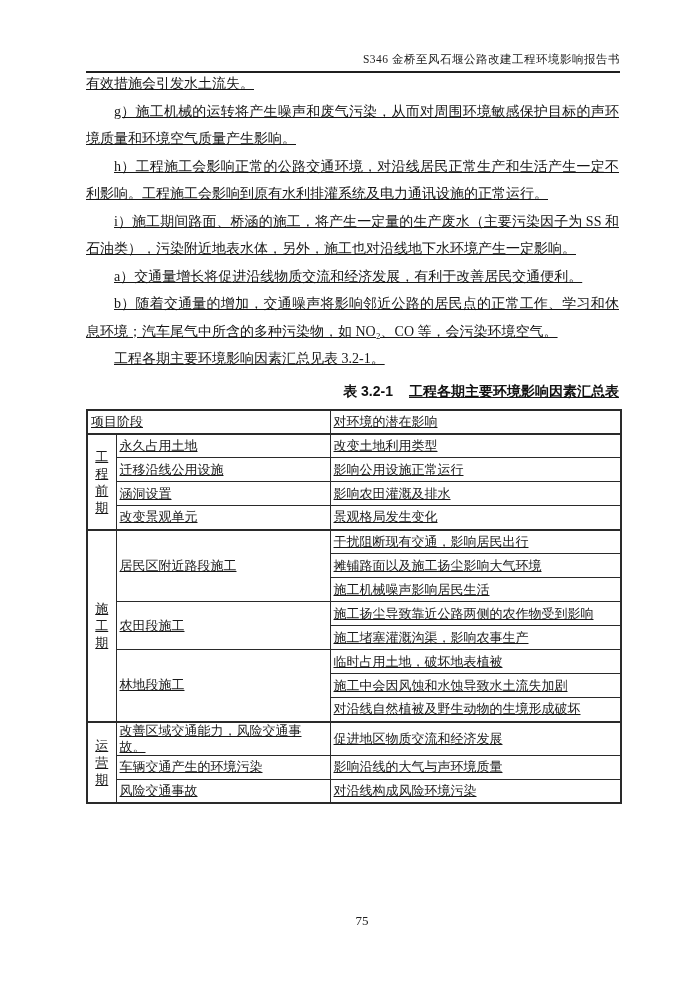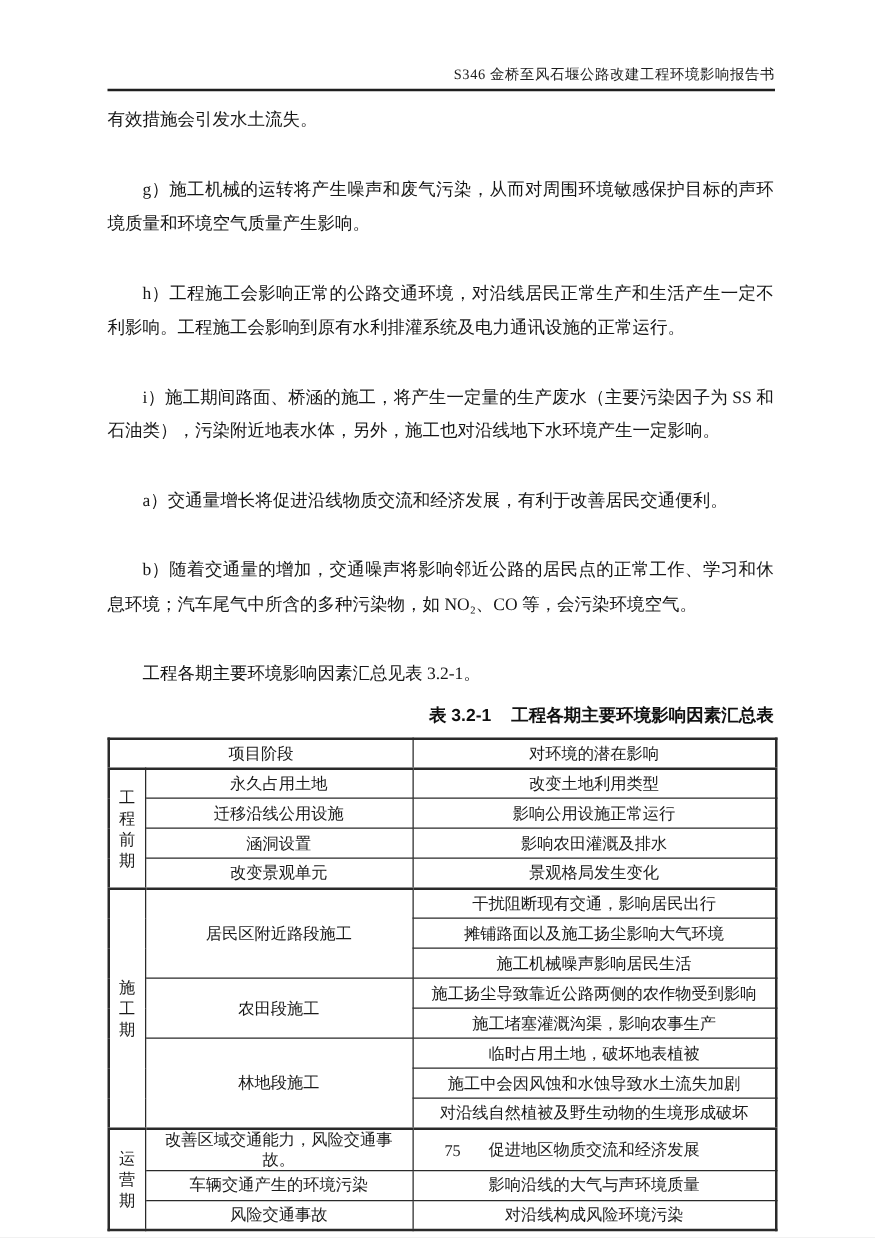--- a/index.html
+++ b/index.html
@@ -27,32 +27,33 @@
   .header-rule {
     position: absolute;
     top: 71px;
     left: 86px;
     width: 534px;
     height: 2px;
     background: #1f1f1f;
   }
   .content {
     position: absolute;
-    top: 83px;
+    top: 70px;
     left: 86px;
     width: 533px;
+    text-decoration: underline;
   }
   .content p {
     margin: 0;
     font-size: 14px;
     line-height: 27.5px;
     text-align: justify;
     text-justify: inter-ideograph;
   }
-  .content p.indent { text-indent: 2em; margin-top: 28px; }
+  .content p.indent { text-indent: 2em; }
   .section-heading {
     font-size: 14px;
     line-height: 27.5px;
     text-align: left;
   }
   .section-heading .sec-num { display: inline-block; margin-right: 20px; }
   .table-caption {
     margin-top: 5px;
     text-align: right;
     font-family: "Liberation Sans", "DejaVu Sans", sans-serif;
@@ -68,21 +69,20 @@
     border-collapse: collapse;
     table-layout: fixed;
     font-size: 13px;
     color: #1a1a1a;
     border: 2px solid #2a2a2a;
   }
   table.impact-table td {
     border: 1px solid #2a2a2a;
     height: 24px;
     padding: 0 3px;
-    text-align: center;
     vertical-align: middle;
     line-height: 16px;
     overflow: hidden;
   }
   tr.head-row td { border-bottom: 2px solid #2a2a2a; }
   tr.group-start td { border-top: 2px solid #2a2a2a; }
   col.c-phase { width: 29px; }
   col.c-activity { width: 214px; }
   col.c-impact { width: 291px; }
   .vtext {

